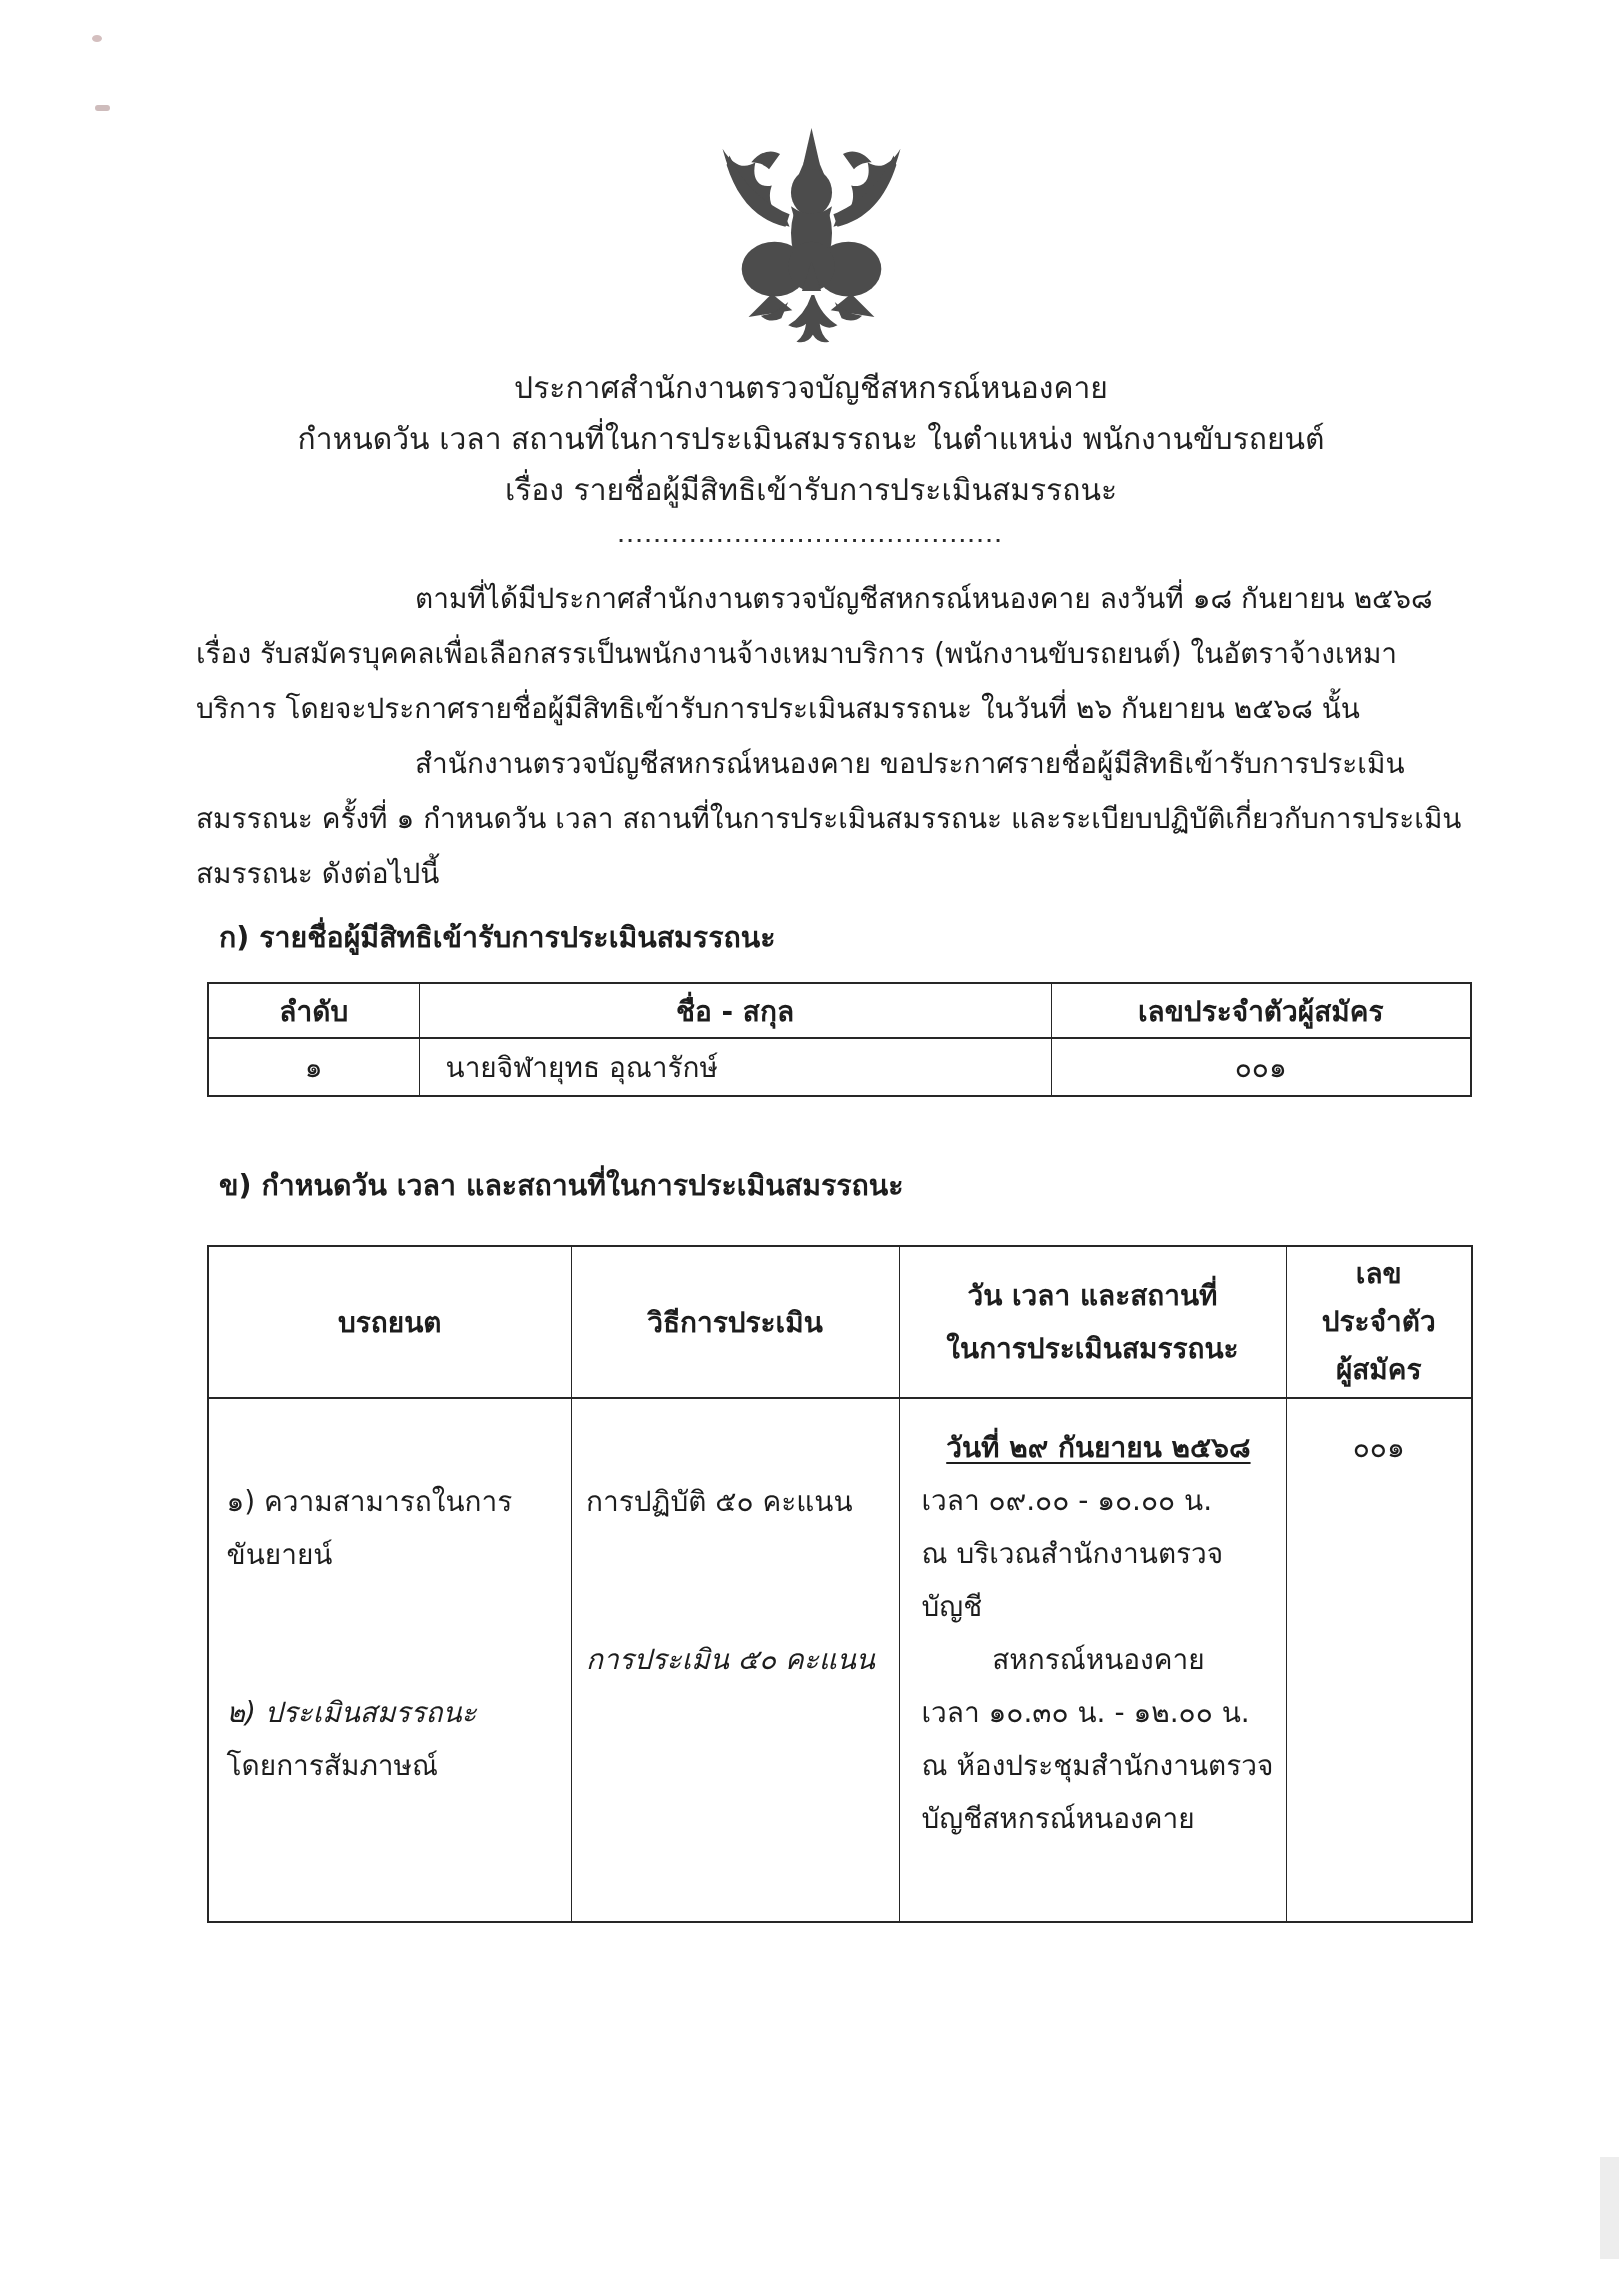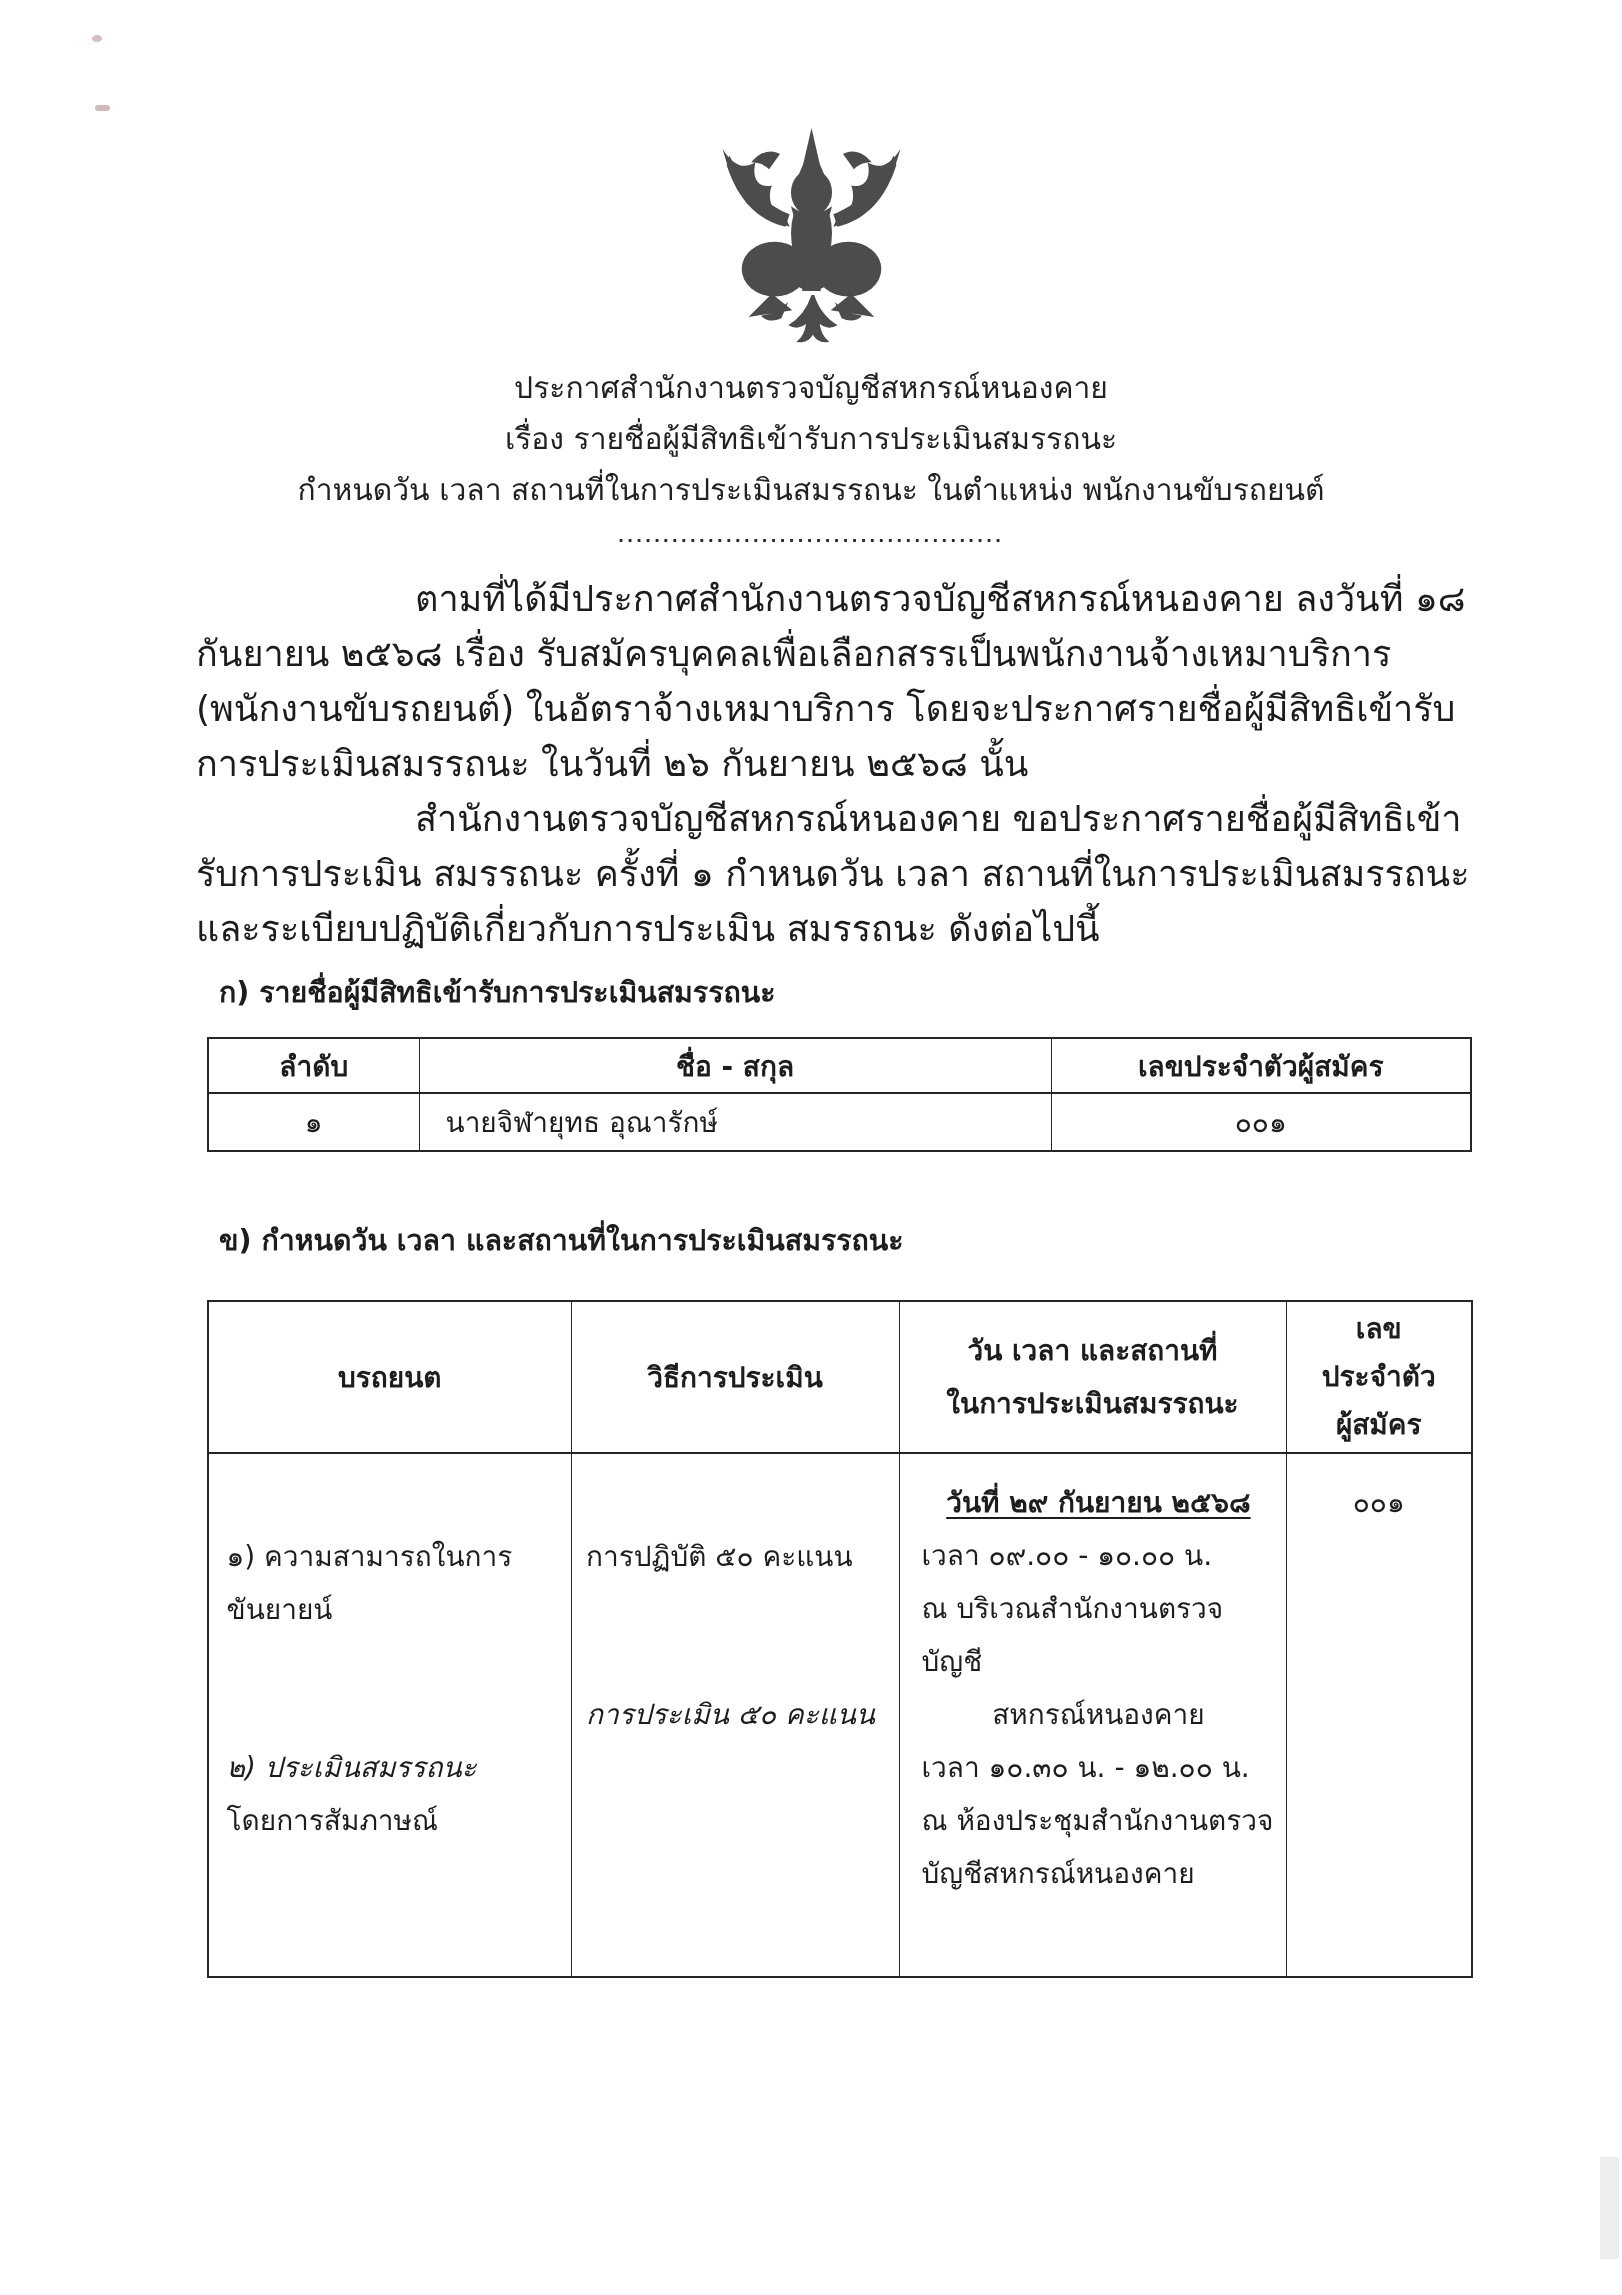--- a/index.html
+++ b/index.html
@@ -19,21 +19,21 @@
   .speck2{left:95px;top:105px;width:14.6px;height:5.8px;background:#b9a0a0;opacity:.7;border-radius:2.9px;}
   .edge-strip{position:absolute;right:2.9px;top:2157px;width:19px;height:102px;background:#ededed;}
 
   .emblem{display:block;margin:124px auto 0;width:213px;height:219px;}
   .emblem path,.emblem ellipse,.emblem polygon{fill:#4c4c4c;}
 
   .title-block{margin-top:19px;text-align:center;font-weight:normal;font-size:30px;line-height:51px;color:#212121;}
   .dots-separator{margin-top:11.7px;text-align:center;font-size:16px;letter-spacing:2.9px;color:#2a2a2a;font-weight:bold;}
 
   .content{padding-left:196px;padding-right:146px;}
-  .para{margin:0;font-size:36px;line-height:55px;text-indent:219px;text-align:left;}
+  .para{margin:0;font-size:28px;line-height:55px;text-indent:219px;text-align:left;}
   .para.first{margin-top:25px;}
 
   .section-heading{margin:11.7px 0 0 219px;font-weight:bold;font-size:28.5px;line-height:51px;color:#1d1d1d;}
 
   table{border-collapse:collapse;table-layout:fixed;}
   .tbl{margin-left:207px;width:1263px;font-size:28px;color:#1d1d1d;}
   .tbl th,.tbl td{border:1.5px solid #262626;}
   .tbl{border:2.2px solid #262626;}
 
   .tbl1{margin-top:19px;}
@@ -99,22 +99,22 @@
     <path d="M92 248 L58 282 L122 272 Z"></path>
     <path d="M208 248 L242 282 L178 272 Z"></path>
 
     <path d="M150 250 q-10 30 -34 44 q14 8 26 -2 q-2 18 -14 26 q16 4 24 -10 q8 14 24 10 q-12 -8 -14 -26 q12 10 26 2 q-24 -14 -34 -44 Z"></path>
     <path d="M116 260 q-18 18 -40 20 q12 12 30 4 Z"></path>
     <path d="M184 260 q18 18 40 20 q-12 12 -30 4 Z"></path>
   </svg>
 
   <div class="title-block">
     <div>ประกาศสำนักงานตรวจบัญชีสหกรณ์หนองคาย</div>
+    <div>กำหนดวัน เวลา สถานที่ในการประเมินสมรรถนะ ในตำแหน่ง พนักงานขับรถยนต์</div>
     <div>เรื่อง  รายชื่อผู้มีสิทธิเข้ารับการประเมินสมรรถนะ</div>
-    <div>กำหนดวัน เวลา สถานที่ในการประเมินสมรรถนะ ในตำแหน่ง พนักงานขับรถยนต์</div>
   </div>
 
   <div class="dots-separator">...........................................</div>
 
   <div class="content">
     <p class="para first">ตามที่ได้มีประกาศสำนักงานตรวจบัญชีสหกรณ์หนองคาย ลงวันที่ ๑๘ กันยายน ๒๕๖๘ เรื่อง รับสมัครบุคคลเพื่อเลือกสรรเป็นพนักงานจ้างเหมาบริการ (พนักงานขับรถยนต์) ในอัตราจ้างเหมาบริการ โดยจะประกาศรายชื่อผู้มีสิทธิเข้ารับการประเมินสมรรถนะ ในวันที่ ๒๖ กันยายน ๒๕๖๘ นั้น</p>
     <p class="para">สำนักงานตรวจบัญชีสหกรณ์หนองคาย ขอประกาศรายชื่อผู้มีสิทธิเข้ารับการประเมิน สมรรถนะ ครั้งที่ ๑ กำหนดวัน เวลา สถานที่ในการประเมินสมรรถนะ และระเบียบปฏิบัติเกี่ยวกับการประเมิน สมรรถนะ ดังต่อไปนี้</p>
   </div>
 
   <div class="section-heading">ก)  รายชื่อผู้มีสิทธิเข้ารับการประเมินสมรรถนะ</div>

